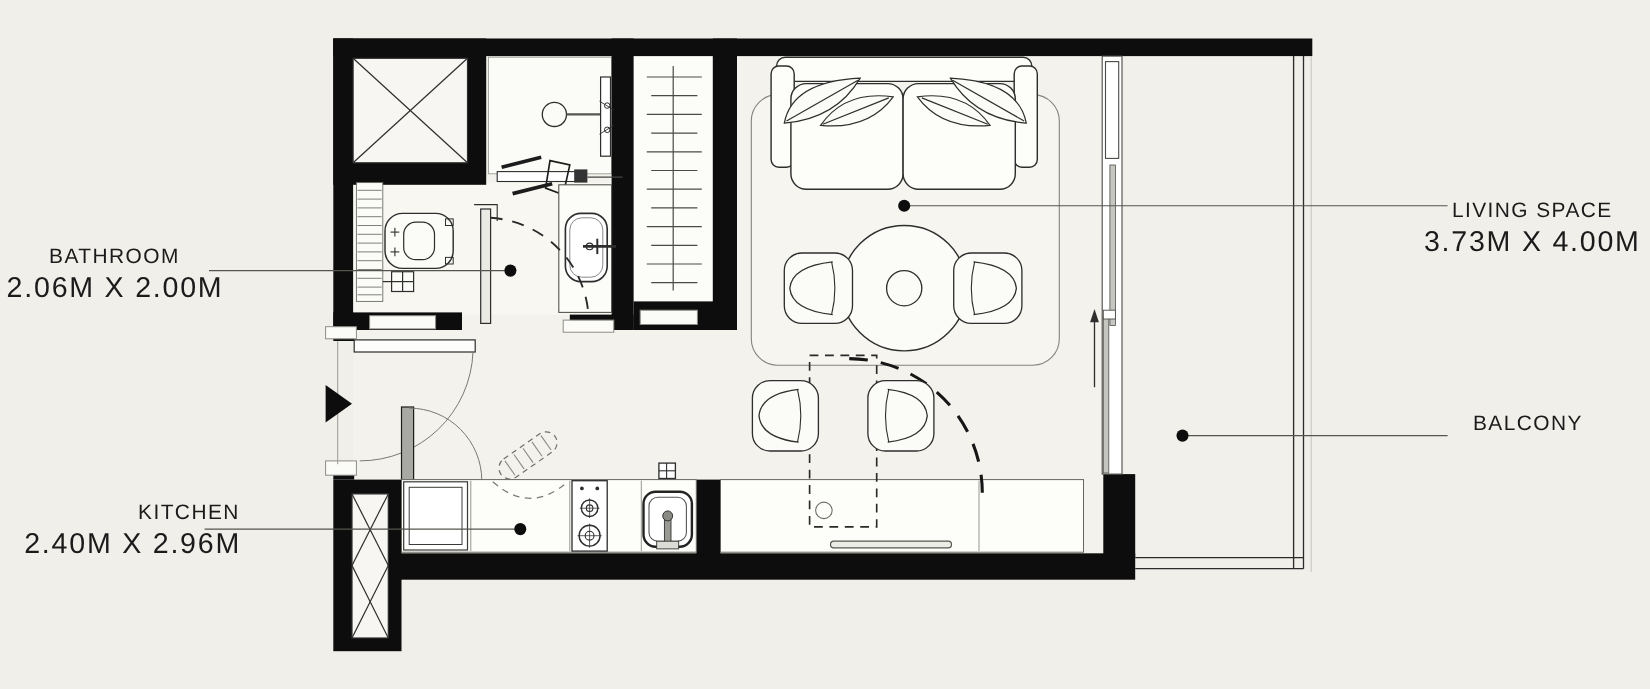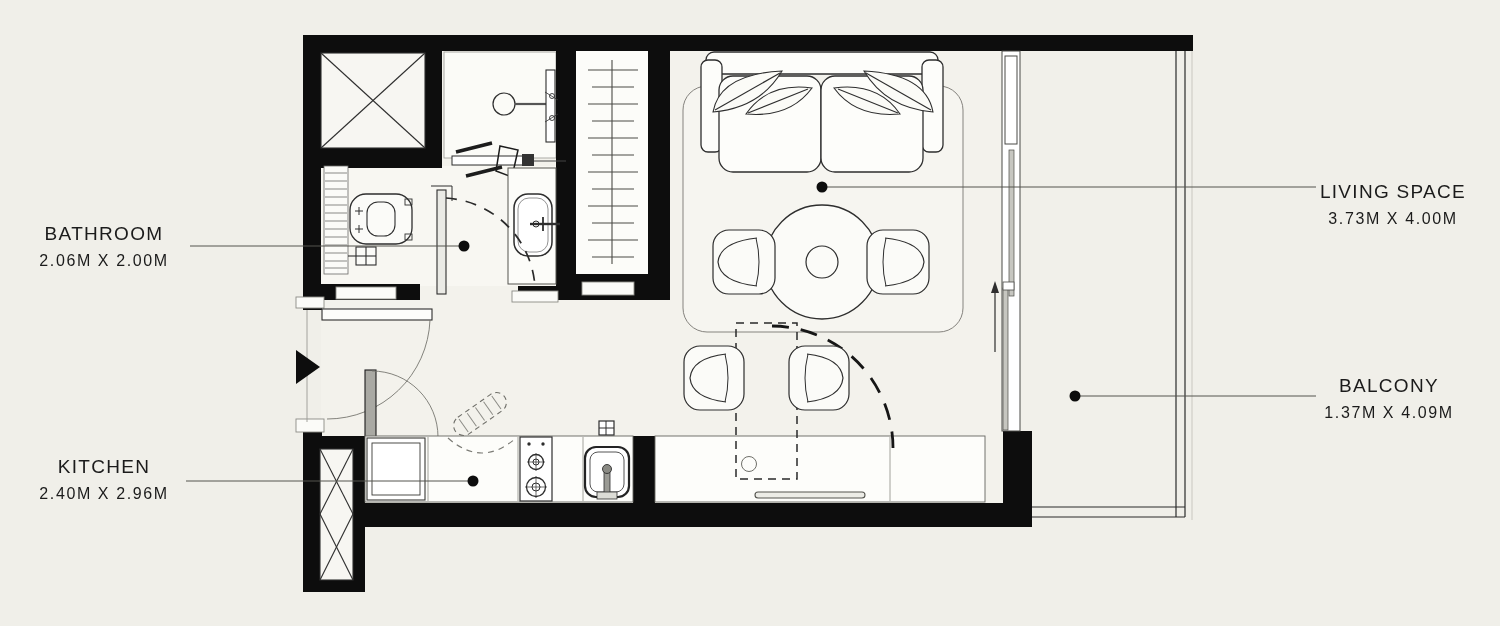--- a/index.html
+++ b/index.html
@@ -8,21 +8,21 @@
     background:#f0efe9;
     font-family:"Liberation Sans", sans-serif;
   }
   .stage{position:relative;width:1500px;height:626px;background:#f0efe9;}
   svg{position:absolute;left:0;top:0;}
   .room-label{
     position:absolute;text-align:center;color:#1b1b1b;
     letter-spacing:1.3px;
   }
   .room-name{font-size:19px;line-height:30px;font-weight:500;white-space:nowrap;}
-  .room-dims{font-size:16px;line-height:24px;font-weight:500;white-space:nowrap;letter-spacing:1.6px;}
+  .room-dims{font-size:26px;line-height:24px;font-weight:500;white-space:nowrap;letter-spacing:1.6px;}
 </style>
 </head>
 <body>
 
 <div class="stage">
 <svg width="1500" height="626" viewBox="0 0 1500 626">
 
   <g>
     <rect x="321" y="51" width="682" height="452" fill="#f3f2ec"></rect>
     <rect x="1020" y="51" width="156" height="456" fill="#f1f0ea"></rect>
@@ -304,27 +304,26 @@
     <circle cx="822" cy="187" r="5.5"></circle>
     <circle cx="1075" cy="396" r="5.5"></circle>
   </g>
 </svg>
 
   <div class="room-label" style="left:6px;top:219px;width:196px;">
     <div class="room-name">BATHROOM</div>
     <div class="room-dims">2.06M X 2.00M</div>
   </div>
 
-  <div class="room-label" style="left:6px;top:452px;width:196px;">
+  <div class="room-label" style="left:22px;top:452px;width:196px;text-align:right;">
     <div class="room-name">KITCHEN</div>
     <div class="room-dims">2.40M X 2.96M</div>
   </div>
 
   <div class="room-label" style="left:1292px;top:160px;width:202px;margin-top:17px;">
     <div class="room-name">LIVING SPACE</div>
     <div class="room-dims">3.73M X 4.00M</div>
   </div>
 
   <div class="room-label" style="left:1288px;top:371px;width:202px;">
     <div class="room-name">BALCONY</div>
-    <div class="room-dims">1.37M X 4.09M</div>
   </div>
 </div>
 
 </body></html>

